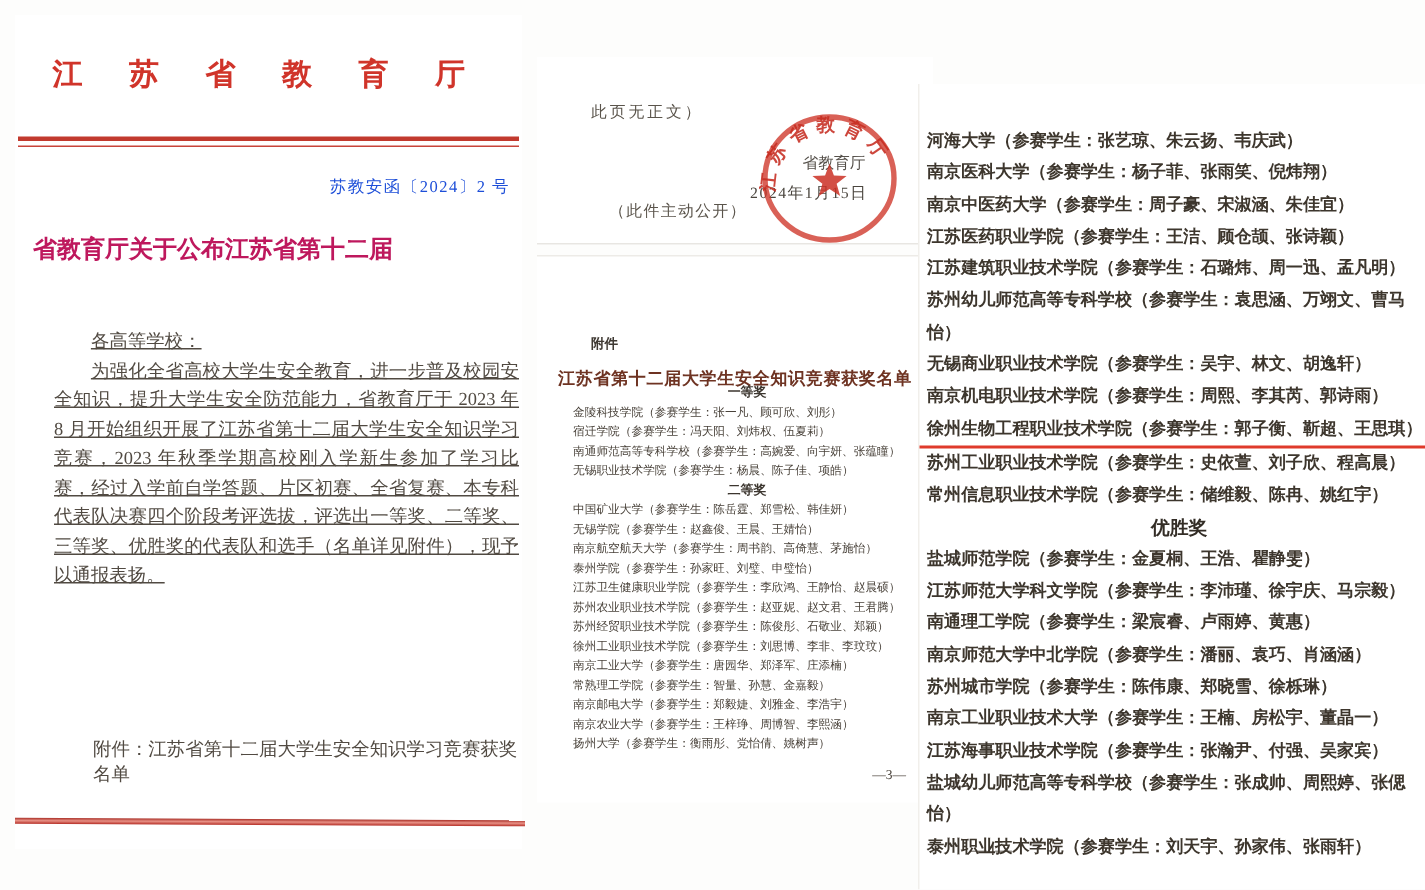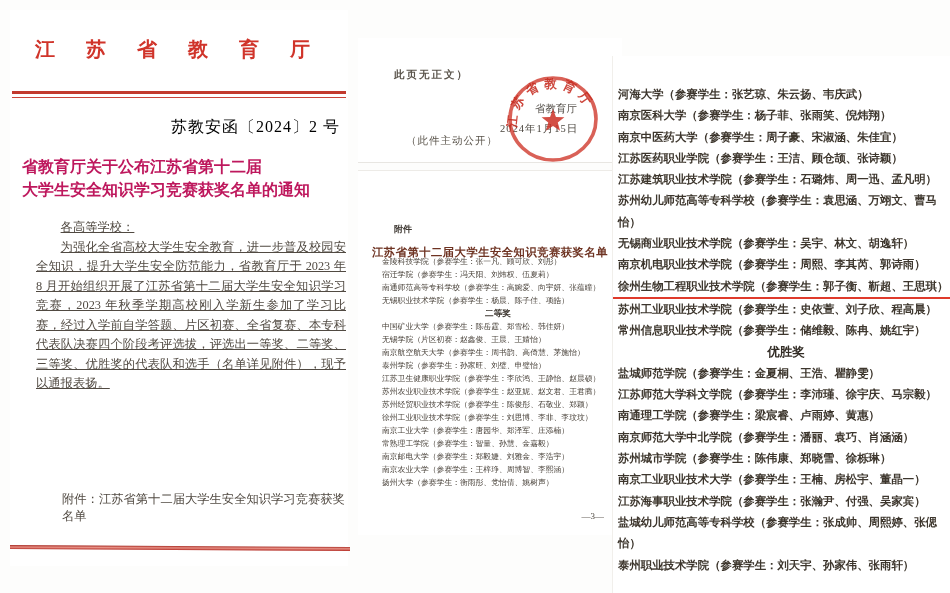--- a/index.html
+++ b/index.html
@@ -8,34 +8,34 @@
        font-family:"Liberation Serif","DejaVu Serif",serif;}
   #screen{position:absolute;left:0;top:0;width:950px;height:593px;overflow:hidden;}
   .page{position:absolute;background:#ffffff;}
 
   
   #page1{left:10px;top:10px;width:338px;height:556px;}
   .letterhead{position:absolute;top:26px;left:0;width:100%;text-align:center;
       color:#d0342a;font-size:20px;font-weight:bold;letter-spacing:13px;white-space:nowrap;}
   .redline-thick{position:absolute;top:81px;left:2px;width:334px;height:2.6px;background:#c23a2e;}
   .redline-thin{position:absolute;top:87px;left:2px;width:334px;height:1.3px;background:#c8443a;}
-  .doc-number{position:absolute;top:107px;right:8px;font-size:16px;color:#000000;letter-spacing:1px;}
+  .doc-number{position:absolute;top:107px;right:8px;font-size:11px;color:#1d4ed8;letter-spacing:1px;}
   .doc-title{position:absolute;top:145px;left:12px;width:100%;text-align:left;
       font-size:16px;font-weight:bold;color:#be185d;line-height:23px;}
   .bodytext{position:absolute;top:208px;left:26px;width:310px;font-size:12.3px;line-height:19.5px;
       color:#514a42;text-align:justify;text-decoration:underline;}
   .bodytext p{margin:0;text-indent:2em;}
   .salutation{text-indent:0;}
   .attach-note{position:absolute;top:481px;left:52px;width:290px;font-size:12.3px;color:#514a42;}
   .bottom-redline{position:absolute;top:536px;left:0px;width:340px;height:4px;
       background:linear-gradient(#a82c24,#e89186 48%,#b63028);transform:rotate(0.3deg);}
 
   
   #page2{left:358px;top:38px;width:264px;height:124px;border-bottom:1px solid #e8e6e2;}
-  .m-note1{position:absolute;left:36px;top:30px;font-size:10.5px;color:#5a544b;letter-spacing:2px;font-weight:bold;}
+  .m-note1{position:absolute;left:36px;top:30px;font-size:10.5px;color:#5a544b;letter-spacing:2px;}
   .signer{position:absolute;left:177px;top:64px;font-size:10.5px;color:#55504a;}
   .issue-date{position:absolute;left:142px;top:84px;font-size:10.5px;color:#4b463f;letter-spacing:1px;}
   .public-note{position:absolute;left:48px;top:96px;font-size:10.5px;color:#5a544b;letter-spacing:1px;}
   #seal{position:absolute;left:506px;top:74px;width:94px;height:92px;z-index:5;}
 
   
   #page3{left:358px;top:170px;width:264px;height:364px;border-top:1px solid #edebe7;}
   .attach-label{position:absolute;left:36px;top:52px;font-size:9px;font-weight:bold;color:#3f3933;}
   .p3-title{position:absolute;left:0;top:74px;width:100%;text-align:center;
       font-size:11.3px;font-weight:bold;color:#6e3322;letter-spacing:0.5px;white-space:nowrap;}
@@ -57,21 +57,20 @@
 
 <div id="screen">
 
   <div class="page" id="page1">
     <div class="letterhead">江 苏 省 教 育 厅</div>
     <div class="redline-thick"></div>
     <div class="redline-thin"></div>
     <div class="doc-number">苏教安函〔2024〕2 号</div>
     <div class="doc-title">
       <div>省教育厅关于公布江苏省第十二届</div>
-      <div>大学生安全知识学习竞赛获奖名单的通知</div>
     </div>
     <div class="bodytext">
       <p class="salutation">各高等学校：</p>
       <p>为强化全省高校大学生安全教育，进一步普及校园安全知识，提升大学生安全防范能力，省教育厅于 2023 年 8 月开始组织开展了江苏省第十二届大学生安全知识学习竞赛，2023 年秋季学期高校刚入学新生参加了学习比赛，经过入学前自学答题、片区初赛、全省复赛、本专科代表队决赛四个阶段考评选拔，评选出一等奖、二等奖、三等奖、优胜奖的代表队和选手（名单详见附件），现予以通报表扬。</p>
     </div>
     <div class="attach-note">附件：江苏省第十二届大学生安全知识学习竞赛获奖名单</div>
     <div class="bottom-redline"></div>
   </div>
 
   <div class="page" id="page2">
@@ -89,27 +88,28 @@
     <text fill="rgba(198,44,33,0.88)" font-size="12.5" font-weight="bold" letter-spacing="5">
       <textPath href="#sealArc" startOffset="6%">江苏省教育厅</textPath>
     </text>
     <polygon points="47,35 49.94,42.95 58.4,43.3 51.76,48.55 54.1,56.7 47,52 39.9,56.7 42.24,48.55 35.6,43.3 44.06,42.95" fill="rgba(203,48,36,0.85)"></polygon>
   </svg>
 
   <div class="page" id="page3">
     <div class="attach-label">附件</div>
     <div class="p3-title">江苏省第十二届大学生安全知识竞赛获奖名单</div>
     <div class="p3-list">
+      <div class="row head">一等奖</div>
       <div class="row">金陵科技学院（参赛学生：张一凡、顾可欣、刘彤）</div>
       <div class="row">宿迁学院（参赛学生：冯天阳、刘炜权、伍夏莉）</div>
       <div class="row">南通师范高等专科学校（参赛学生：高婉爱、向宇妍、张蕴瞳）</div>
       <div class="row">无锡职业技术学院（参赛学生：杨晨、陈子佳、项皓）</div>
       <div class="row head">二等奖</div>
       <div class="row">中国矿业大学（参赛学生：陈岳霆、郑雪松、韩佳妍）</div>
-      <div class="row">无锡学院（片区初赛：赵鑫俊、王晨、王婧怡）</div>
+      <div class="row">无锡学院（参赛学生：赵鑫俊、王晨、王婧怡）</div>
       <div class="row">南京航空航天大学（参赛学生：周书韵、高倚慧、茅施怡）</div>
       <div class="row">泰州学院（参赛学生：孙家旺、刘璧、申璧怡）</div>
       <div class="row">江苏卫生健康职业学院（参赛学生：李欣鸿、王静怡、赵晨硕）</div>
       <div class="row">苏州农业职业技术学院（参赛学生：赵亚妮、赵文君、王君腾）</div>
       <div class="row">苏州经贸职业技术学院（参赛学生：陈俊彤、石敬业、郑颖）</div>
       <div class="row">徐州工业职业技术学院（参赛学生：刘思博、李非、李玟玟）</div>
       <div class="row">南京工业大学（参赛学生：唐园华、郑泽军、庄添楠）</div>
       <div class="row">常熟理工学院（参赛学生：智量、孙慧、金嘉毅）</div>
       <div class="row">南京邮电大学（参赛学生：郑毅婕、刘雅金、李浩宇）</div>
       <div class="row">南京农业大学（参赛学生：王梓琤、周博智、李熙涵）</div>

